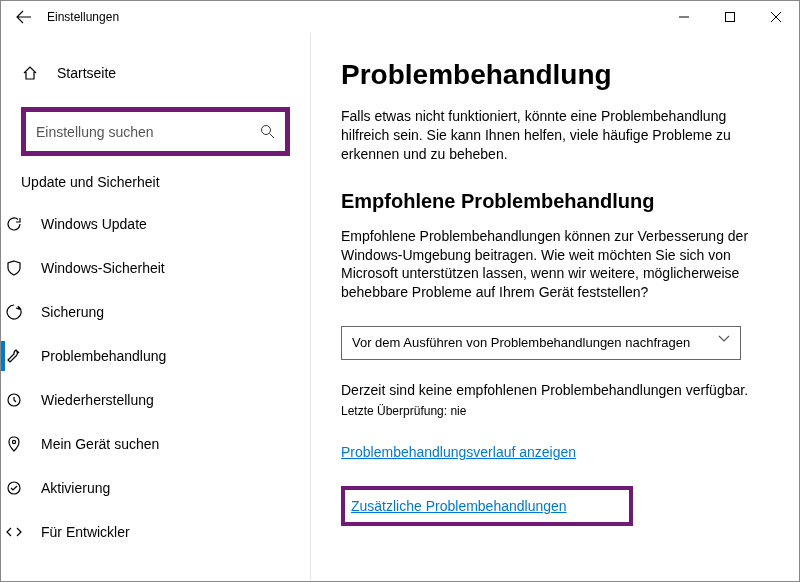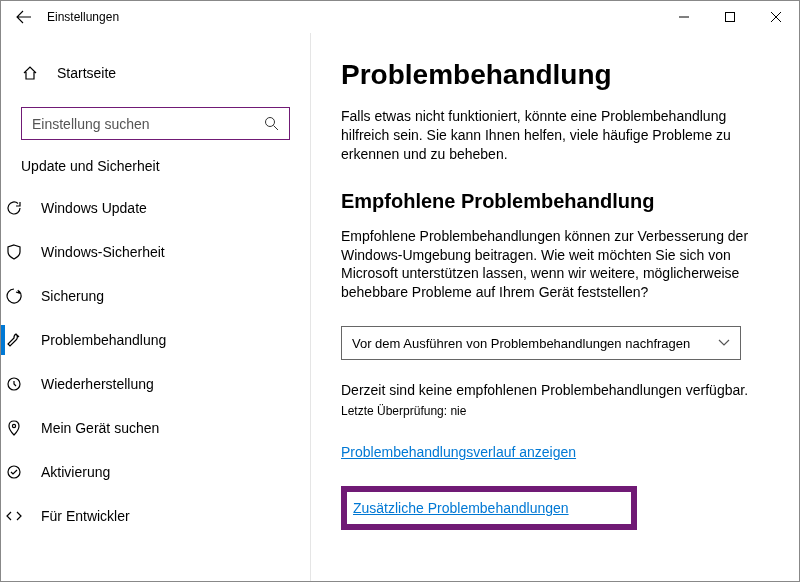--- a/index.html
+++ b/index.html
@@ -7,40 +7,40 @@
 .titlebar { height:32px; display:flex; align-items:center; padding-left:8px; }
 .back-btn { width:30px; height:30px; display:flex; align-items:center; justify-content:center; font-size:14px; }
 .title { font-size:12px; margin-left:8px; }
 .win-controls { margin-left:auto; display:flex; }
 .win-btn { width:46px; height:32px; display:flex; align-items:center; justify-content:center; font-size:11px; font-family:"Segoe MDL2 Assets","Segoe UI Symbol",sans-serif; }
 .container { display:flex; height:calc(100% - 32px); }
 .sidebar { width:310px; padding:20px 0 0 0; border-right:1px solid #e5e5e5; overflow-y:auto; }
 .home-row { display:flex; align-items:center; padding:0 20px; height:40px; gap:18px; }
 .home-row .icon { width:18px; display:flex; justify-content:center; }
 .home-label { font-size:14px; }
-.search-box { margin:14px 20px 18px 20px; height:33px; border:1px solid #701a75; display:flex; align-items:center; padding:0 10px; }
+.search-box { margin:14px 20px 18px 20px; height:49px; border:5px solid #701a75; display:flex; align-items:center; padding:0 10px; }
 .search-input { flex:1; border:none; outline:none; font-size:14px; background:transparent; color:#666; }
 .search-input::placeholder { color:#555; }
 .search-icon { font-size:14px; color:#333; }
 .category { font-size:14px; font-weight:400; padding:0 20px 12px 20px; }
 .nav { list-style:none; }
 .nav-item { display:flex; align-items:center; height:44px; padding-left:4px; gap:18px; font-size:14px; position:relative; cursor:default; }
 .nav-item.active::before { content:""; position:absolute; left:0; top:7px; bottom:7px; width:4px; background:#0078d4; }
 .nav-item .icon { width:18px; display:flex; justify-content:center; color:#000; }
 .main { flex:1; padding:26px 30px 0 30px; overflow-y:auto; }
 h1 { font-size:28px; font-weight:600; margin-bottom:16px; }
 .intro { font-size:14px; color:#000; line-height:1.35; margin-bottom:26px; }
 h2 { font-size:20px; font-weight:600; margin-bottom:14px; }
 .rec-desc { font-size:14px; line-height:1.35; margin-bottom:24px; }
-.dropdown { border:1px solid #666; height:34px; display:flex; align-items:center; padding:0 10px; font-size:13px; max-width:400px; margin-bottom:22px; }
+.dropdown { border:1px solid #666; height:34px; display:flex; align-items:flex-start; padding:8px 10px; font-size:13px; max-width:400px; margin-bottom:22px; }
 .dropdown .chev { margin-left:auto; font-size:11px; color:#555; }
 .status { font-size:14px; margin-bottom:6px; }
 .last-check { font-size:12px; margin-bottom:26px; }
 .link { color:#0078d4; font-size:14px; display:block; margin-bottom:26px;text-decoration:underline; }
-.link.highlight { border:6px solid #701a75; padding:8px 62px 8px 6px; display:inline-block; margin-bottom:0; }
+.link.highlight { border:4px solid #701a75; padding:8px 62px 8px 6px; display:inline-block; margin-bottom:0; }
 svg { display:block; }
 </style>
 </head>
 <body>
 
 <div class="titlebar">
   <div class="back-btn">
     <svg width="16" height="14" viewBox="0 0 16 14">
         <path d="M7 1 L1 7 L7 13 M1 7 H15" stroke="#000" stroke-width="1.1" fill="none"></path>
       </svg>

